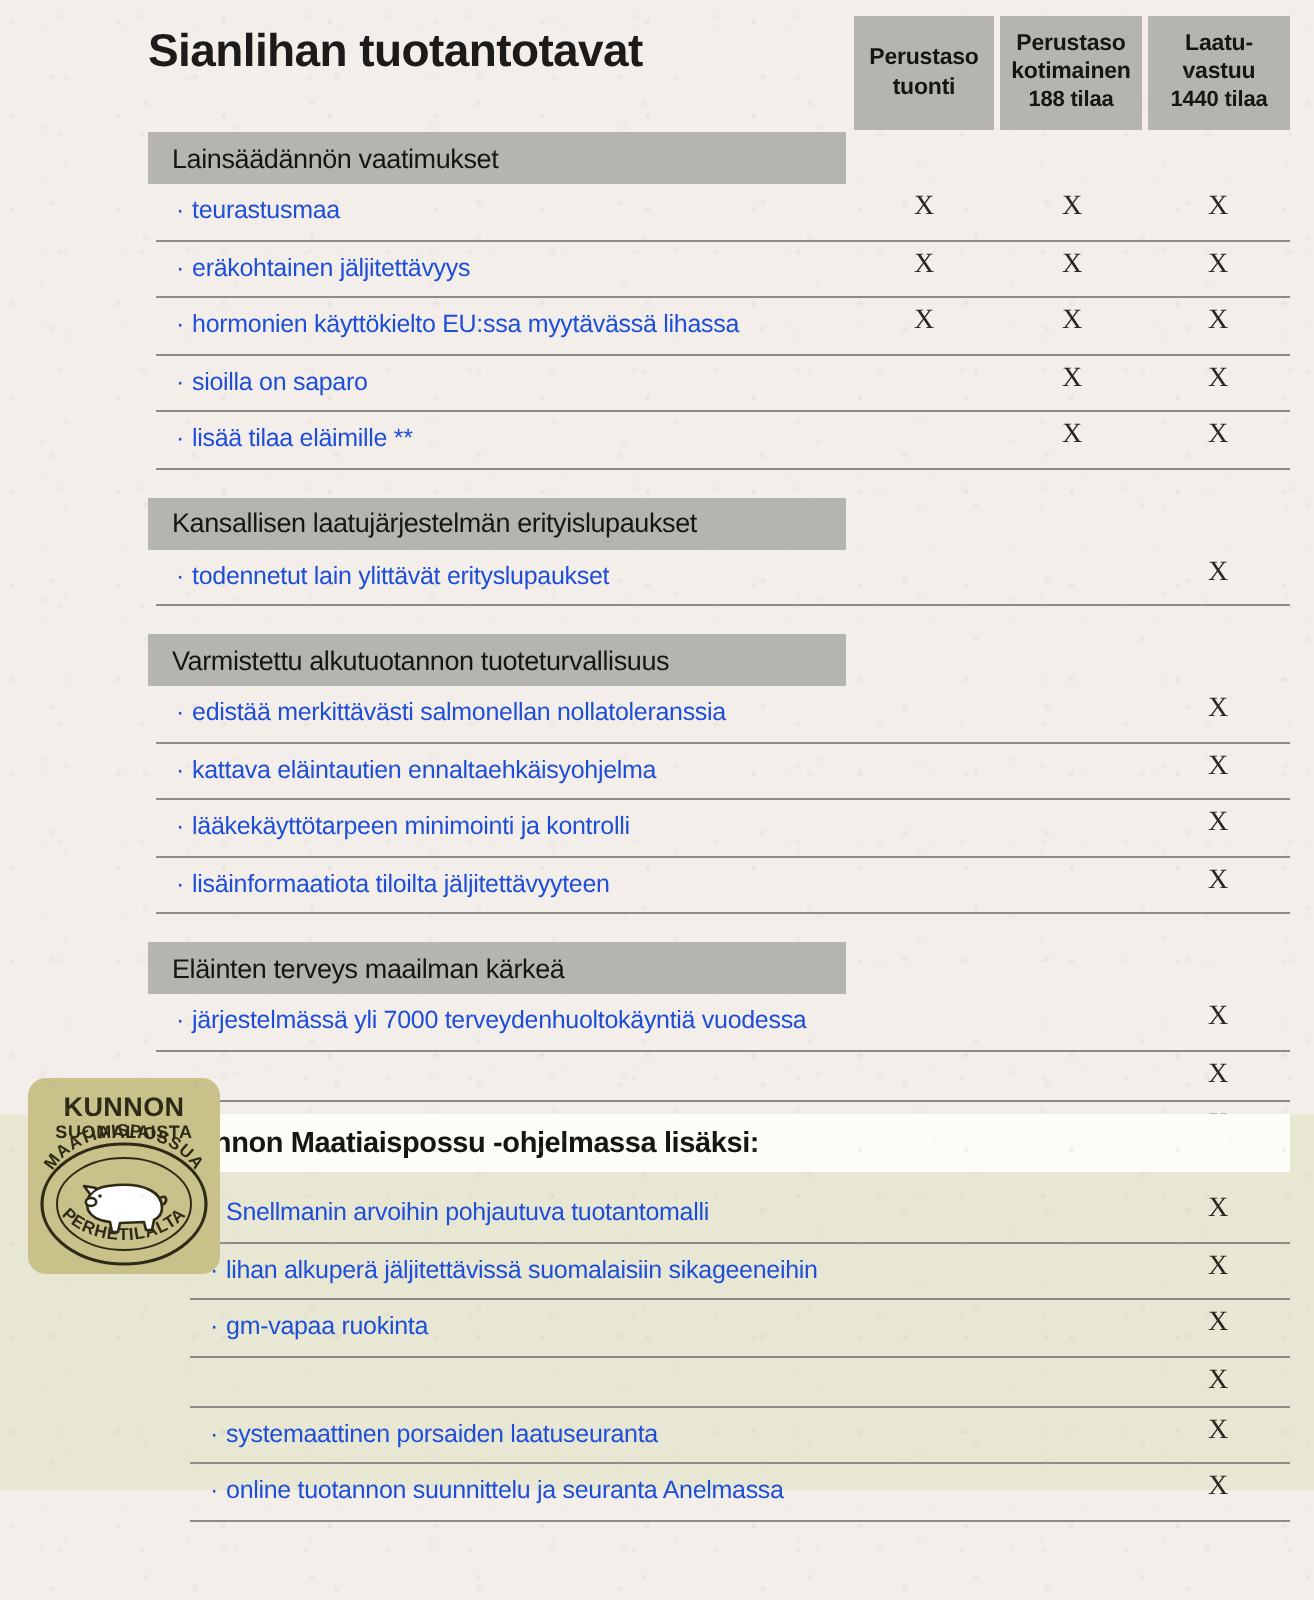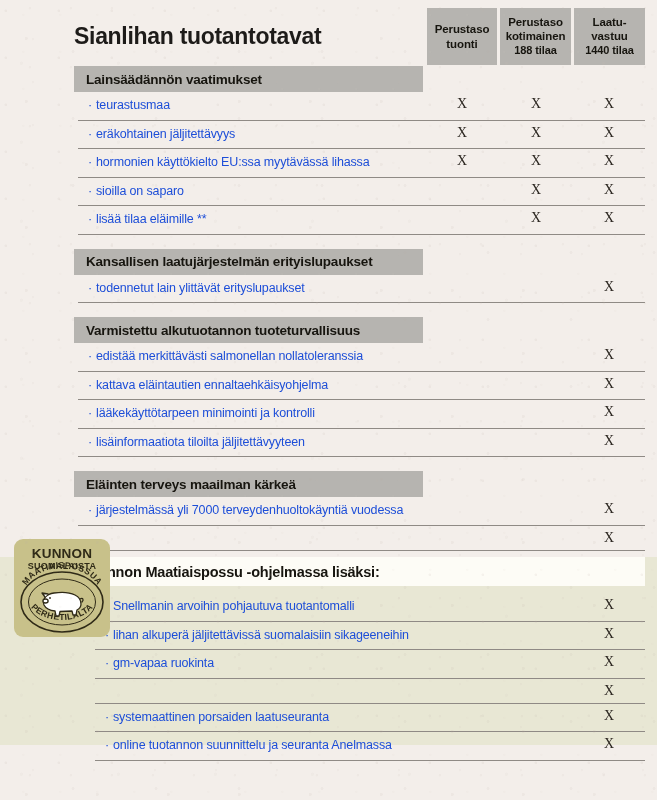--- a/index.html
+++ b/index.html
@@ -34,21 +34,21 @@
   #page {
     position: absolute;
     inset: 0;
     z-index: 10;
   }
 
   
   .title {
     position: absolute;
     left: 74px;
-    top: 23px;
+    top: 12px;
     font-size: 23px;
     font-weight: bold;
     letter-spacing: -0.3px;
     color: #1d1b19;
   }
 
   
   .colhead {
     position: absolute;
     top: 8px;
@@ -87,21 +87,21 @@
   .section-head {
     margin: 0 0 0 74px;
     width: 349px;
     background: #b6b4b0;
     height: 26px;
     display: flex;
     align-items: center;
     padding-left: 12px;
     box-sizing: border-box;
     font-size: 13.5px;
-    font-weight: bold;
+    font-weight: normal;
     color: #17150f;
     letter-spacing: -0.2px;
   }
   .section-gap { height: 14px; }
 
   .row {
     position: relative;
     margin-left: 78px;
     margin-right: 12px;
     border-bottom: 1px solid #8f8a85;

